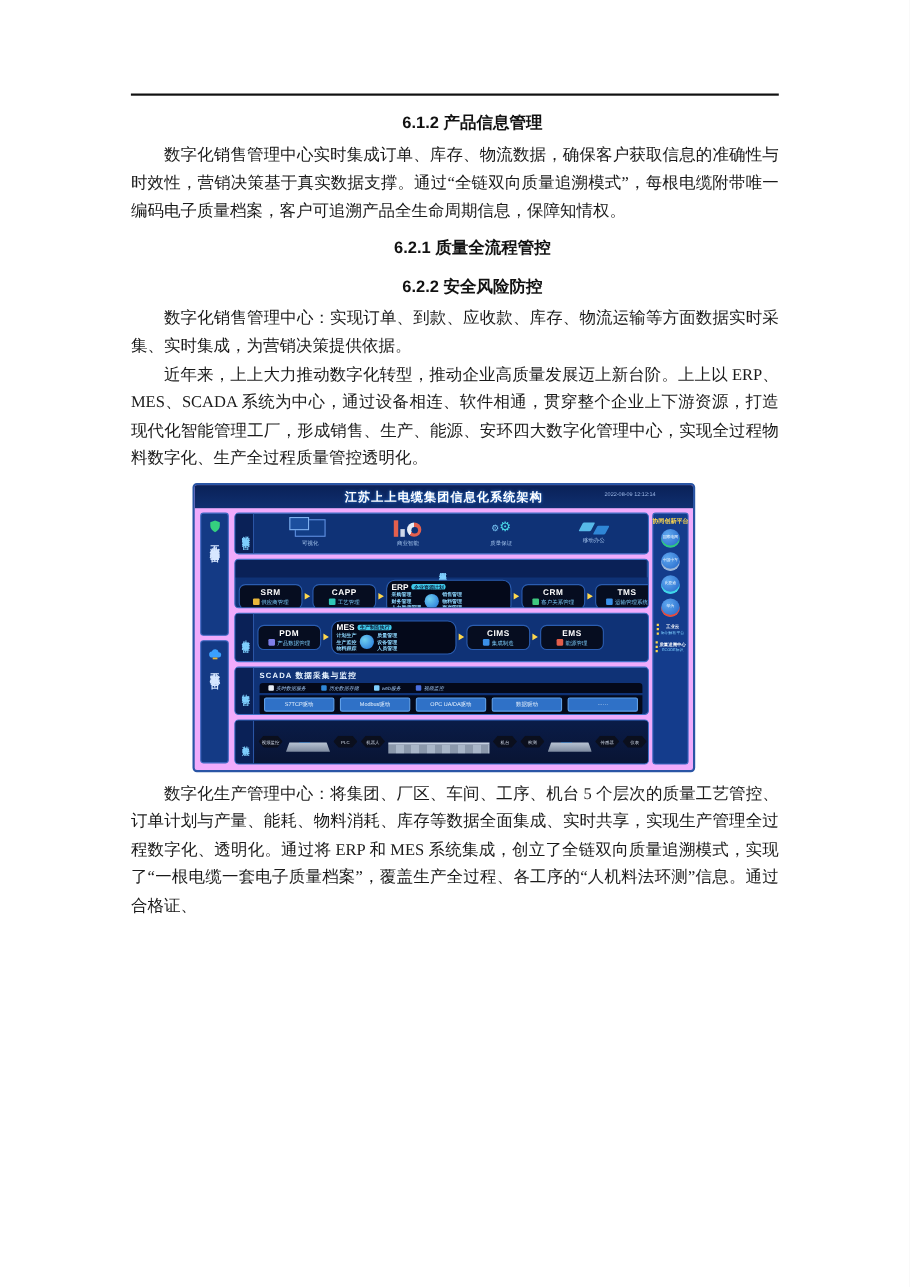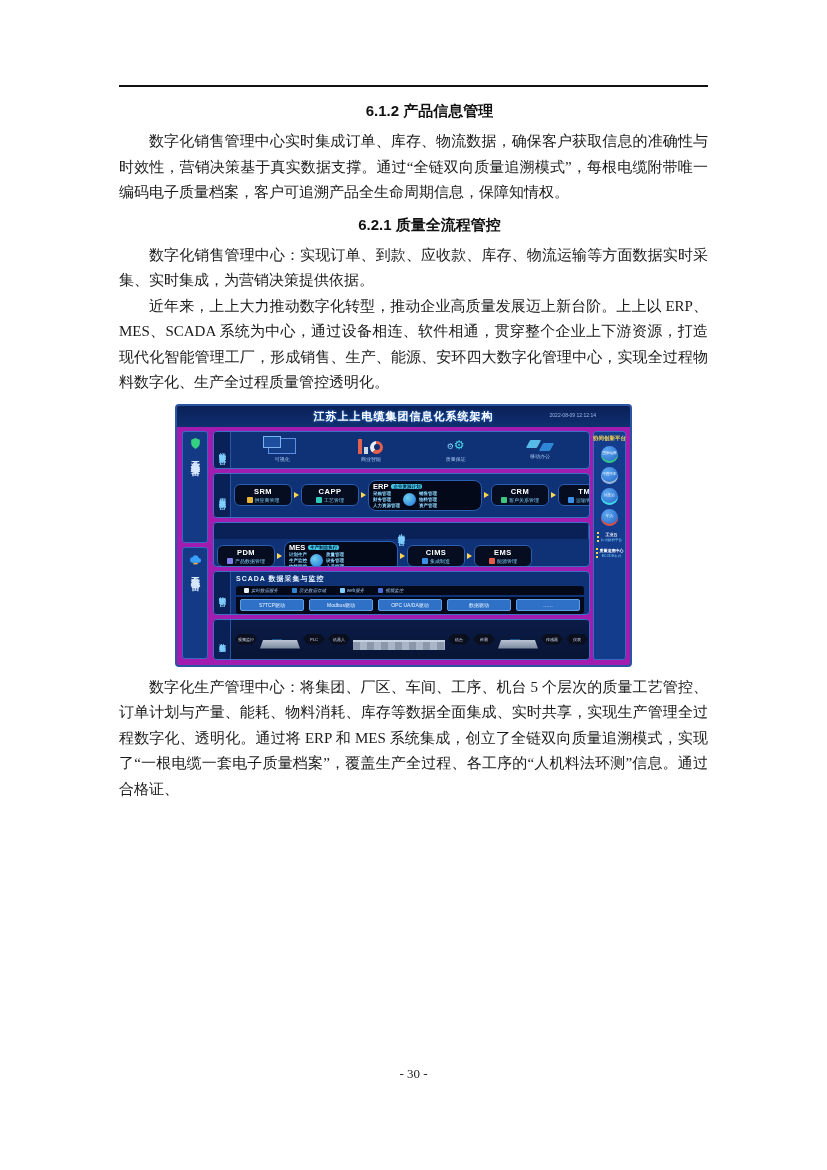--- a/index.html
+++ b/index.html
@@ -8,41 +8,41 @@
   .toprule{position:absolute;top:85px;left:119px;width:589px;border-top:2.5px solid #111;}
   .content{position:absolute;top:96px;left:119px;width:589px;}
   .hd{font-family:"Liberation Sans","DejaVu Sans",sans-serif;font-weight:bold;font-size:15px;
       margin:10px 0 8px 32px;color:#111;text-align:center;}
   .hd.first{margin-top:6px;}
   .hd.sp{margin-top:16px;}
   .para{font-size:15px;line-height:25.5px;text-align:justify;text-indent:2em;margin:0;}
 
   
   .figure{position:relative;width:453px;height:259px;margin:8px 0 8px 56px;
-          background:#a21caf;border:2px solid #2a55a5;border-radius:4px;
+          background:#f0abfc;border:2px solid #2a55a5;border-radius:4px;
           font-family:"Liberation Sans","DejaVu Sans",sans-serif;overflow:hidden;}
   .fig-header{position:absolute;top:0;left:0;right:0;height:21px;
           background:linear-gradient(180deg,#0a2157,#0f2f70);display:flex;align-items:center;justify-content:center;}
   .fig-title{color:#fff;font-weight:bold;font-size:11px;letter-spacing:1px;text-shadow:0 0 3px #2f7fe0;}
   .fig-ts{position:absolute;right:34px;top:6px;font-size:5px;color:#9db9e8;}
   .vtext{writing-mode:vertical-rl;text-orientation:upright;letter-spacing:1px;}
 
   .left-card{position:absolute;left:5px;width:26px;background:#143a85;border:1px solid #3a67c0;border-radius:3px;
           display:flex;flex-direction:column;align-items:center;gap:3px;padding-top:5px;box-sizing:border-box;}
   .lc1{top:25px;height:112px;}
   .lc2{top:141px;height:112px;}
   .left-card .vtext{font-size:9px;color:#d7e7ff;font-weight:bold;}
 
   .frow{position:absolute;left:36px;width:377px;background:#0f3276;border:1px solid #3f6fc4;border-radius:4px;
         display:flex;box-sizing:border-box;overflow:hidden;}
   .rtab{flex:0 0 16px;background:#0a2157;display:flex;align-items:center;justify-content:center;border-right:1px solid #2a55a5;}
   .rtab .vtext{font-size:7px;color:#7fd0ff;font-weight:bold;}
   .r1{top:25px;height:38px;}
-  .r2{top:67px;height:45px;}
-  .r3{top:116px;height:45px;flex-direction:column;}
+  .r2{top:67px;height:45px;flex-direction:column;}
+  .r3{top:116px;height:45px;}
   .r4{top:165px;height:44px;}
   .r5{top:213px;height:41px;}
 
   
   .r1-content{flex:1;display:flex;align-items:center;justify-content:space-around;padding:2px 6px;}
   .r1-group{display:flex;flex-direction:column;align-items:center;gap:2px;}
   .r1-label{font-size:5px;color:#a8c8f0;}
   .icon-screens{position:relative;width:26px;height:14px;background:#123d86;border:1px solid #5f8fe0;}
   .icon-screens::after{content:"";position:absolute;left:-6px;top:-3px;width:16px;height:10px;background:#1c4f9e;border:1px solid #7fb0ef;}
   .icon-bi{display:flex;align-items:flex-end;gap:2px;height:16px;}
@@ -115,20 +115,21 @@
 
 <div class="page">
   <div class="toprule"></div>
 
   <div class="content">
     <h3 class="hd first">6.1.2 产品信息管理</h3>
     <p class="para">数字化销售管理中心实时集成订单、库存、物流数据，确保客户获取信息的准确性与时效性，营销决策基于真实数据支撑。通过“全链双向质量追溯模式”，每根电缆附带唯一编码电子质量档案，客户可追溯产品全生命周期信息，保障知情权。</p>
 
     <h3 class="hd">6.2.1 质量全流程管控</h3>
 
+    <h3 class="hd sp">6.2.2 安全风险防控</h3>
     <p class="para">数字化销售管理中心：实现订单、到款、应收款、库存、物流运输等方面数据实时采集、实时集成，为营销决策提供依据。</p>
     <p class="para">近年来，上上大力推动数字化转型，推动企业高质量发展迈上新台阶。上上以 ERP、MES、SCADA 系统为中心，通过设备相连、软件相通，贯穿整个企业上下游资源，打造现代化智能管理工厂，形成销售、生产、能源、安环四大数字化管理中心，实现全过程物料数字化、生产全过程质量管控透明化。</p>
 
     <div class="figure">
       <div class="fig-header">
         <span class="fig-title">江苏上上电缆集团信息化系统架构</span>
         <span class="fig-ts">2022-08-09 12:12:14</span>
       </div>
 
       <div class="left-card lc1">
@@ -352,14 +353,13 @@
         <div class="rc-card">
           <b>质量追溯中心</b>
           <em>ECODE标识</em>
         </div>
       </div>
     </div>
 
     <p class="para">数字化生产管理中心：将集团、厂区、车间、工序、机台 5 个层次的质量工艺管控、订单计划与产量、能耗、物料消耗、库存等数据全面集成、实时共享，实现生产管理全过程数字化、透明化。通过将 ERP 和 MES 系统集成，创立了全链双向质量追溯模式，实现了“一根电缆一套电子质量档案”，覆盖生产全过程、各工序的“人机料法环测”信息。通过合格证、</p>
   </div>
 
-  <div class="pageno">- 30 -</div>
 </div>
 
 </body></html>

